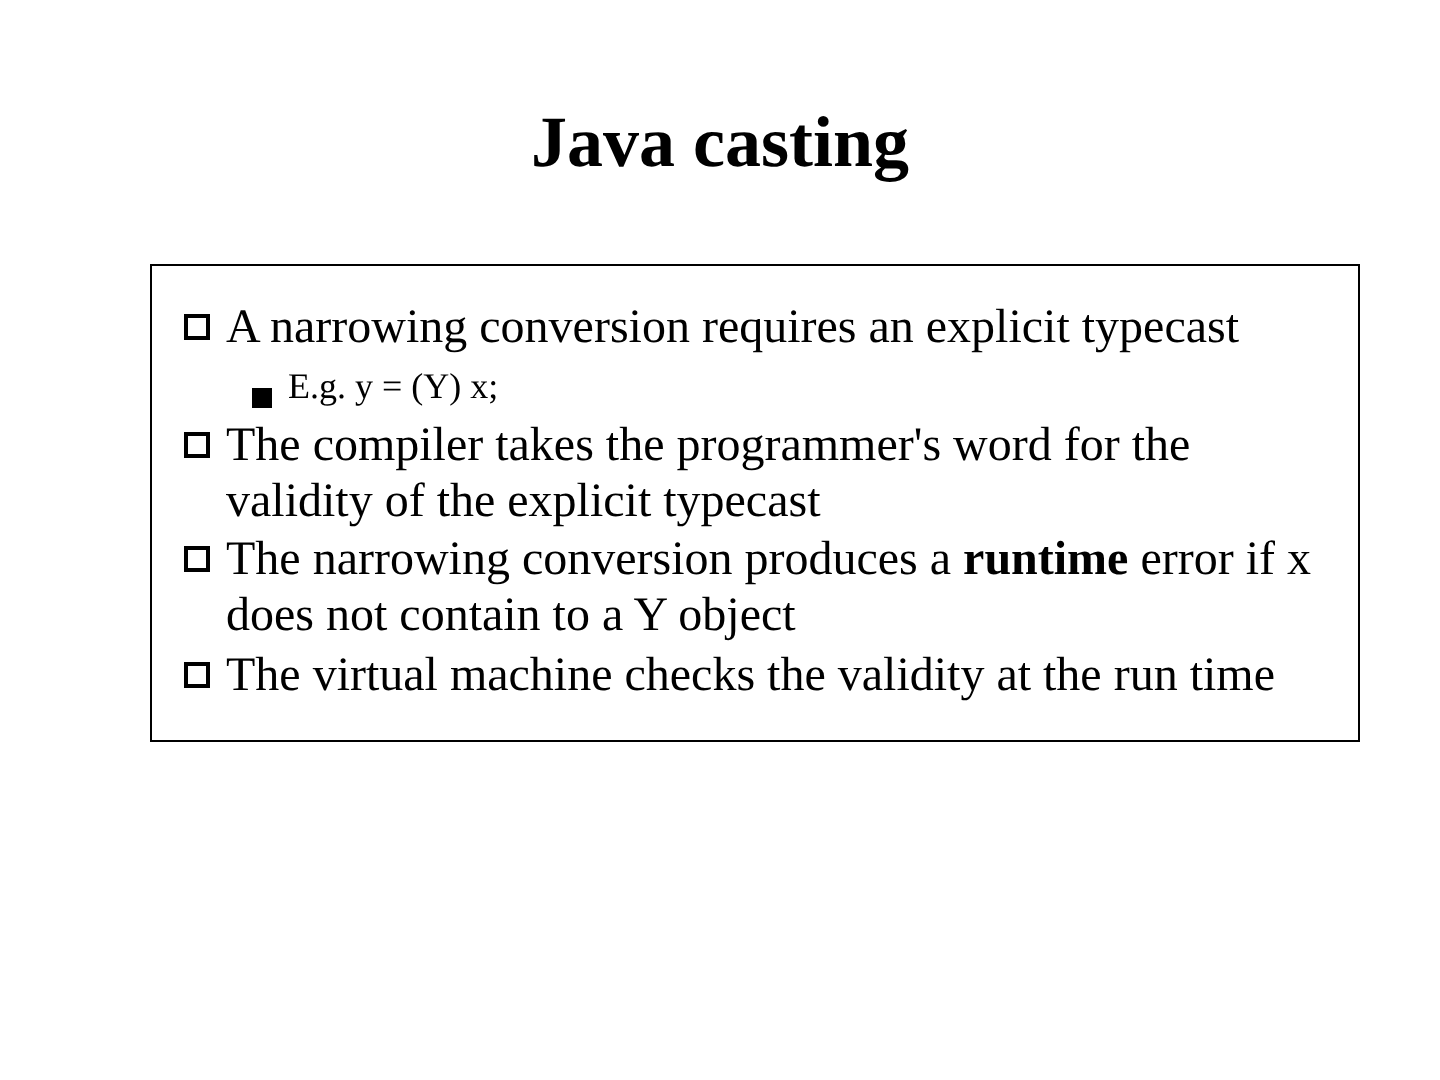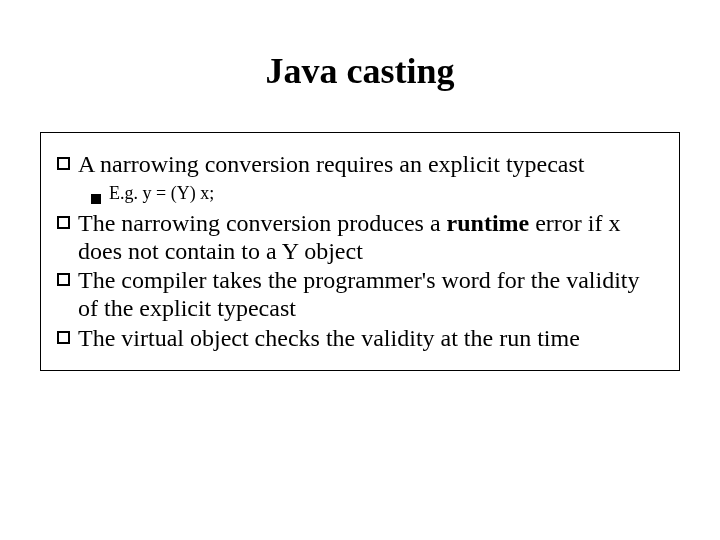--- a/index.html
+++ b/index.html
@@ -20,20 +20,21 @@
   .title {
     text-align: center;
     font-size: 36px;
     font-weight: bold;
     margin: 20px 0 40px 0;
   }
   .content-box {
     border: 1px solid #000000;
     padding: 18px 16px 18px 16px;
     box-sizing: border-box;
+    margin-left: 35px;
   }
   .item-l1 {
     display: flex;
     align-items: flex-start;
     font-size: 24px;
     line-height: 1.15;
     margin: 0;
   }
   .item-l1 + .item-l1 {
     margin-top: 2px;
@@ -81,27 +82,27 @@
       <span class="text">A narrowing conversion requires an explicit typecast</span>
     </div>
 
     <div class="item-l2">
       <span class="bullet-square-small"></span>
       <span class="text">E.g. y = (Y) x;</span>
     </div>
 
     <div class="item-l1">
       <span class="bullet-square"></span>
+      <span class="text">The compiler takes the programmer's word for the validity of the explicit typecast</span>
+    </div>
+
+    <div class="item-l1">
+      <span class="bullet-square"></span>
       <span class="text"><span>The narrowing conversion produces a </span><b>runtime</b><span> error if x does not contain to a Y object</span></span>
     </div>
 
     <div class="item-l1">
       <span class="bullet-square"></span>
-      <span class="text">The compiler takes the programmer's word for the validity of the explicit typecast</span>
-    </div>
-
-    <div class="item-l1">
-      <span class="bullet-square"></span>
-      <span class="text">The virtual object checks the validity at the run time</span>
+      <span class="text">The virtual machine checks the validity at the run time</span>
     </div>
 
   </div>
 </div>
 
 </body></html>

